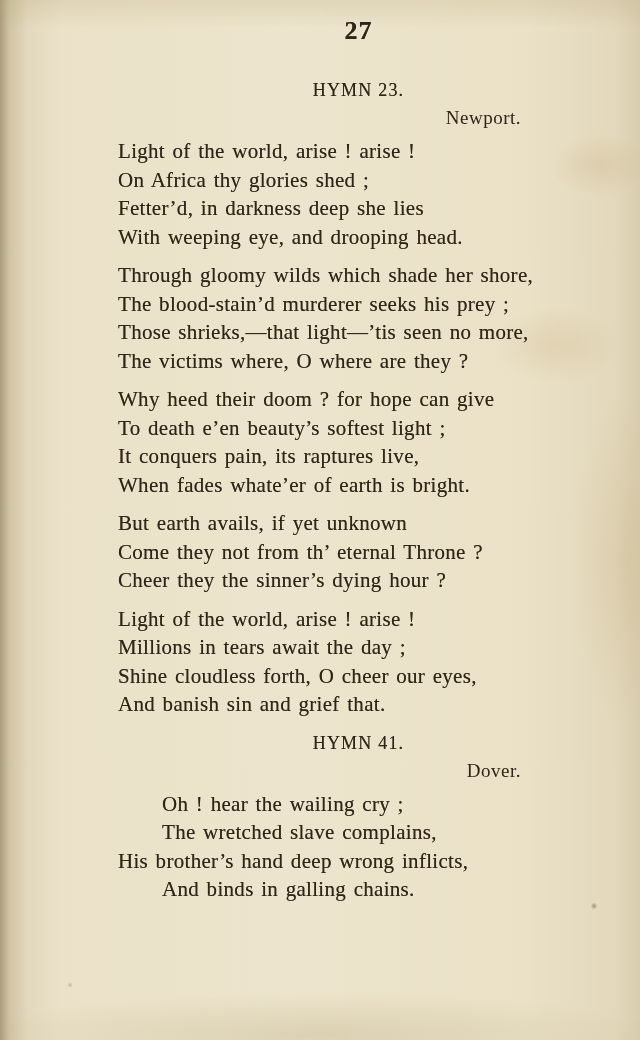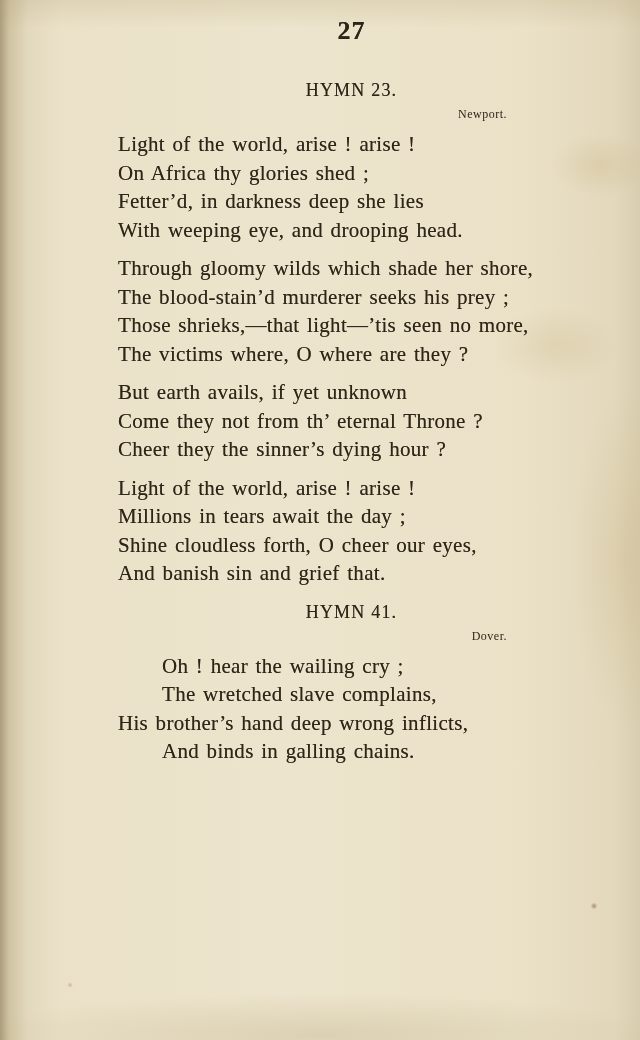--- a/index.html
+++ b/index.html
@@ -17,40 +17,40 @@
       radial-gradient(ellipse 70px 45px at 600px 165px, rgba(180,150,90,0.18), transparent 70%),
       radial-gradient(ellipse 80px 240px at 628px 560px, rgba(190,165,110,0.22), transparent 70%),
       radial-gradient(ellipse 500px 60px at 320px 1035px, rgba(170,150,105,0.25), transparent 70%),
       linear-gradient(180deg, rgba(175,155,110,0.20) 0px, rgba(175,155,110,0.0) 28px),
       linear-gradient(90deg, #ab9c7c 0px, #cfc3a2 9px, #e3d9be 28px, #eae1c8 60px, #ece4cc 45%, #eae1c7 82%, #e3d8bc 96%, #d9cdaf 100%);
   }
   .page {
     box-sizing: border-box;
     width: 640px;
     height: 908px;
-    padding: 16px 55px 0 118px;
+    padding: 16px 41px 0 118px;
   }
   .page-number {
     text-align: center;
     font-size: 26px;
     font-weight: bold;
     letter-spacing: 1px;
     margin-bottom: 34px;
     text-shadow: 0 0 0.5px rgba(46,36,23,0.7);
   }
   .hymn-title {
     text-align: center;
     font-size: 18px;
     letter-spacing: 1.2px;
     margin-bottom: 6px;
     text-shadow: 0 0 0.5px rgba(46,36,23,0.6);
   }
   .tune-name {
     text-align: right;
-    font-size: 12px;
+    font-size: 19px;
     padding-right: 78px;
     margin-bottom: 8px;
     letter-spacing: 0.5px;
   }
   .stanza {
     margin: 0 0 10px 0;
   }
   .line {
     font-size: 21px;
     line-height: 28.5px;
@@ -80,20 +80,26 @@
       <div class="line">With weeping eye, and drooping head.</div>
     </div>
 
     <div class="stanza">
       <div class="line">Through gloomy wilds which shade her shore,</div>
       <div class="line">The blood-stain’d murderer seeks his prey ;</div>
       <div class="line">Those shrieks,—that light—’tis seen no more,</div>
       <div class="line">The victims where, O where are they ?</div>
     </div>
 
+    <div class="stanza">
+      <div class="line">Why heed their doom ? for hope can give</div>
+      <div class="line">To death e’en beauty’s softest light ;</div>
+      <div class="line">It conquers pain, its raptures live,</div>
+      <div class="line">When fades whate’er of earth is bright.</div>
+    </div>
 
     <div class="stanza">
       <div class="line">But earth avails, if yet unknown</div>
       <div class="line">Come they not from th’ eternal Throne ?</div>
       <div class="line">Cheer they the sinner’s dying hour ?</div>
     </div>
 
     <div class="stanza">
       <div class="line">Light of the world, arise ! arise !</div>
       <div class="line">Millions in tears await the day ;</div>

